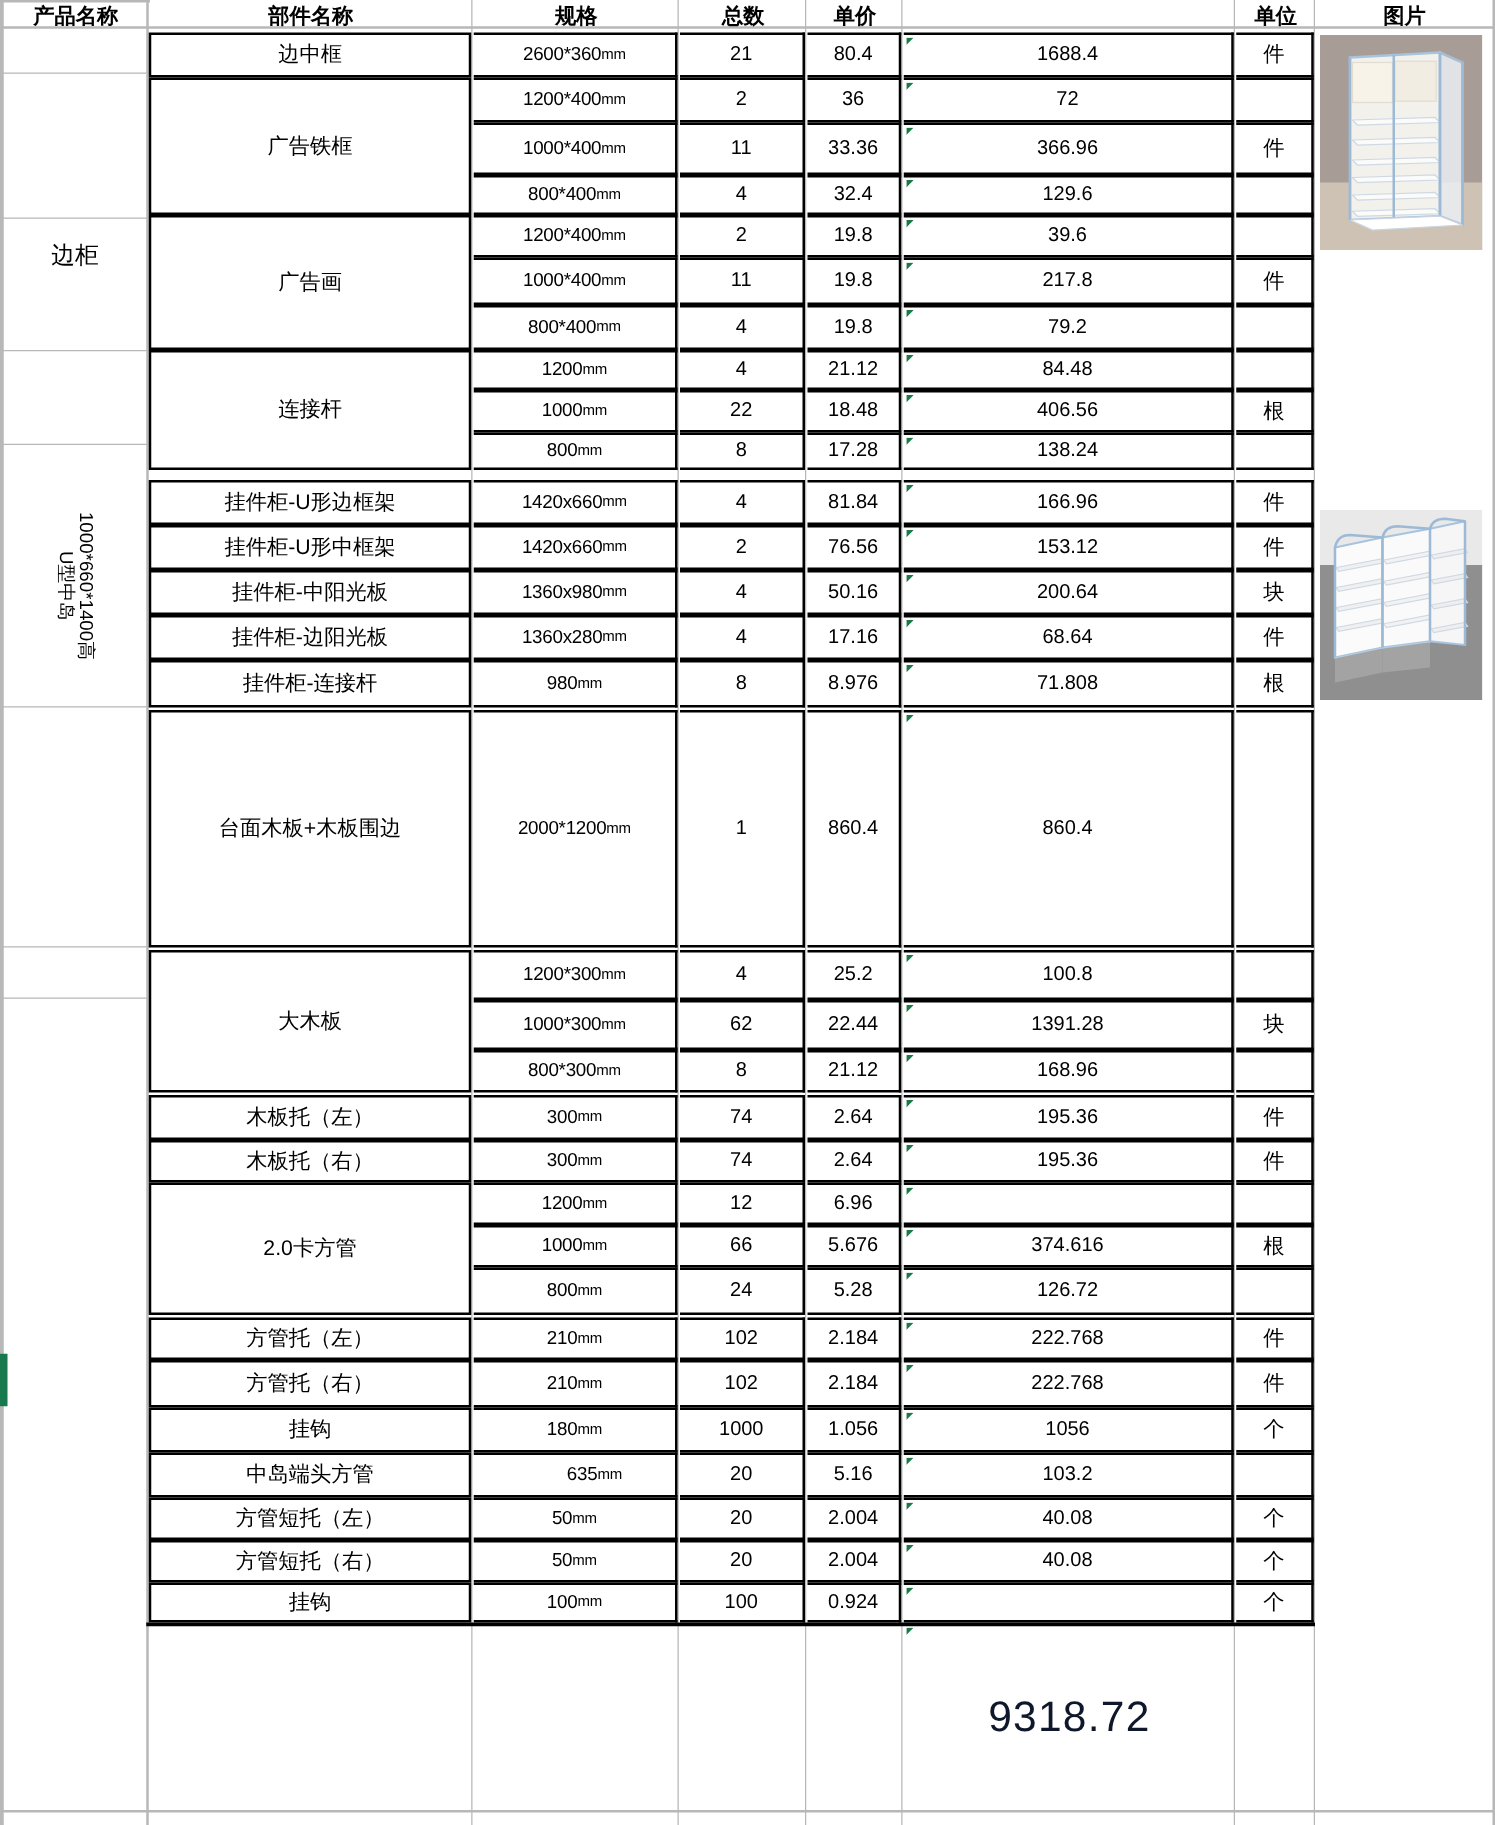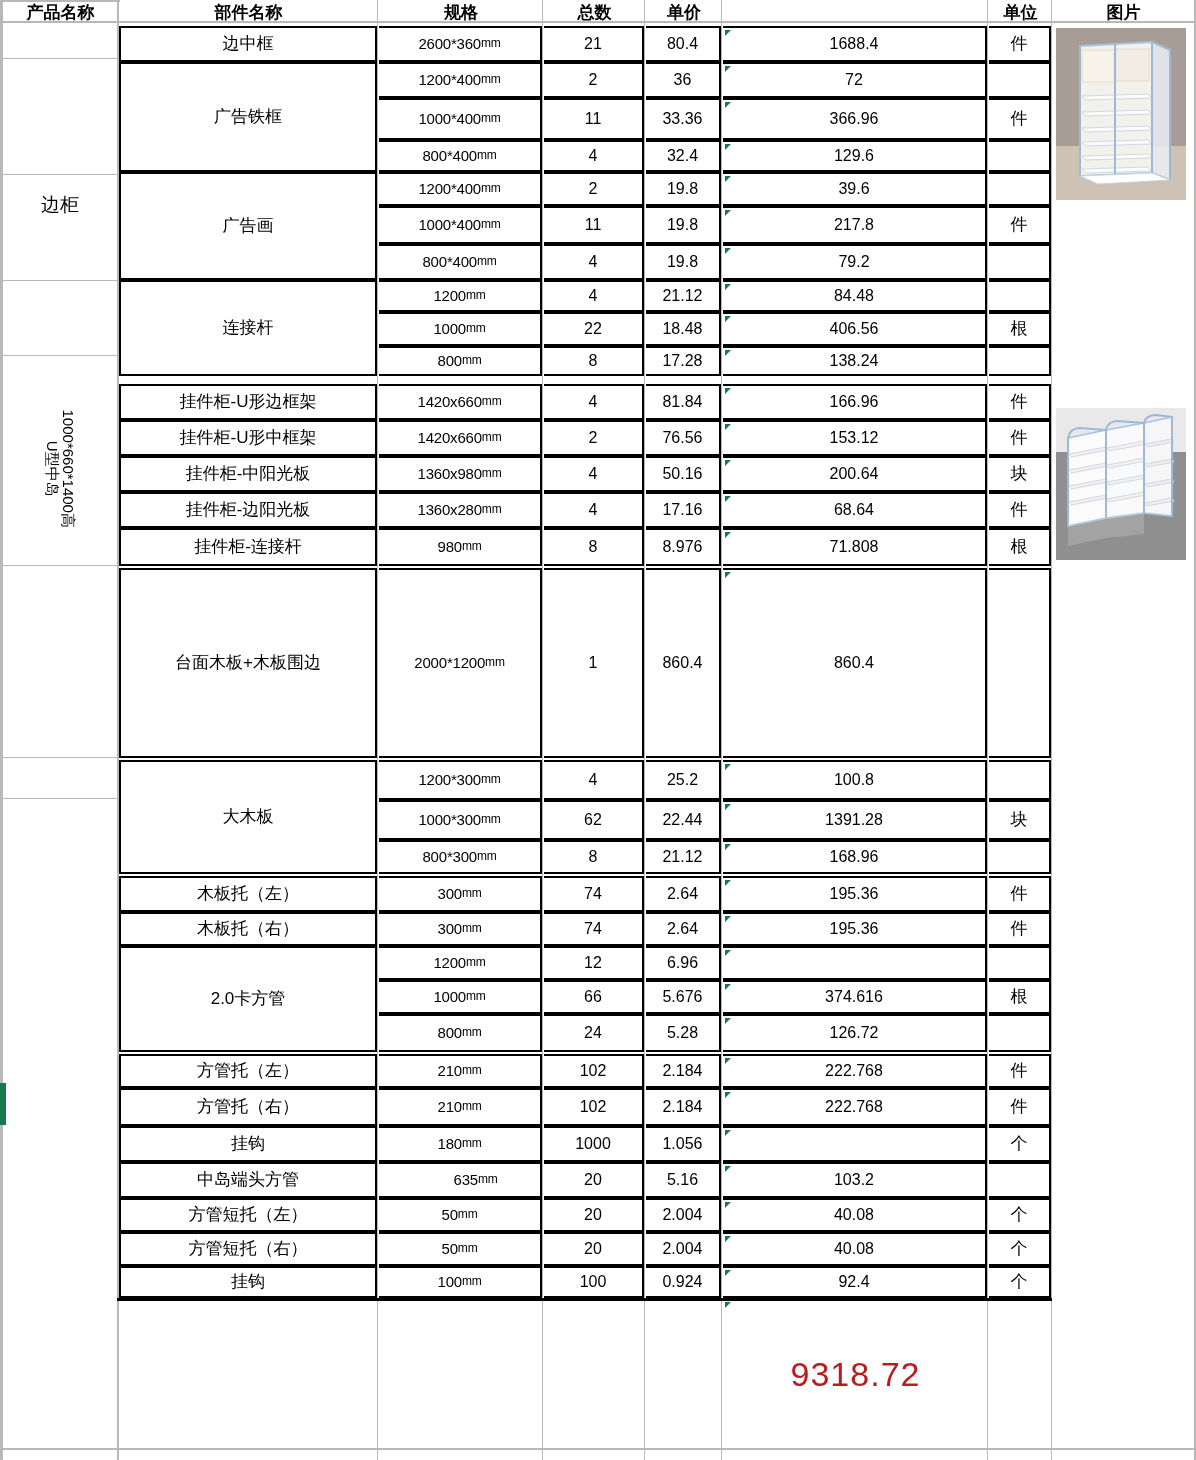--- a/index.html
+++ b/index.html
@@ -79,21 +79,21 @@
   .stacked { display:flex; flex-direction: column; align-items:center; justify-content:center; line-height:1.25; }
 
   
   .img-cell { position: absolute; overflow: hidden; }
 
   .grand-total {
     position: absolute;
     display: flex; align-items: center; justify-content: center;
     font-size: 34px;
     letter-spacing: 1px;
-    color: #b91c1c;
+    color: #0f172a;
   }
   .left-green {
     position: absolute;
     background: #18794e;
     width: 6px;
   }
   .col-strip {
     position:absolute; background:#b8b8b8;
   }
 </style>
@@ -442,20 +442,21 @@
         <div class="gmark"></div>
         <div class="txt">222.768</div>
       </div>
       <div class="cell unit" style="left: 989px; top: 1088px; width: 62px; height: 38px; border-top: 2px solid rgb(0, 0, 0); border-bottom: 2px solid rgb(0, 0, 0); border-right: 2px solid rgb(0, 0, 0);">件</div>
       <div class="cell part" style="left: 119px; top: 1126px; width: 258px; height: 36px; border-width: 2px; border-style: solid; border-color: rgb(0, 0, 0);">挂钩</div>
       <div class="cell spec" style="left: 379px; top: 1126px; width: 163px; height: 36px; border-top: 2px solid rgb(0, 0, 0); border-bottom: 2px solid rgb(0, 0, 0); border-right: 2px solid rgb(0, 0, 0);">180<span class="u">mm</span></div>
       <div class="cell num" style="left: 544px; top: 1126px; width: 100px; height: 36px; border-top: 2px solid rgb(0, 0, 0); border-bottom: 2px solid rgb(0, 0, 0); border-right: 2px solid rgb(0, 0, 0);">1000</div>
       <div class="cell num" style="left: 646px; top: 1126px; width: 75px; height: 36px; border-top: 2px solid rgb(0, 0, 0); border-bottom: 2px solid rgb(0, 0, 0); border-right: 2px solid rgb(0, 0, 0);">1.056</div>
       <div class="total-cell" style="left: 723px; top: 1126px; width: 264px; height: 36px; border-top: 2px solid rgb(0, 0, 0); border-bottom: 2px solid rgb(0, 0, 0); border-right: 2px solid rgb(0, 0, 0);">
         <div class="gmark"></div>
+        <div class="txt">1056</div>
       </div>
       <div class="cell unit" style="left: 989px; top: 1126px; width: 62px; height: 36px; border-top: 2px solid rgb(0, 0, 0); border-bottom: 2px solid rgb(0, 0, 0); border-right: 2px solid rgb(0, 0, 0);">个</div>
       <div class="cell part" style="left: 119px; top: 1162px; width: 258px; height: 36px; border-width: 2px; border-style: solid; border-color: rgb(0, 0, 0);">中岛端头方管</div>
       <div class="cell spec" style="left: 379px; top: 1162px; width: 163px; height: 36px; border-top: 2px solid rgb(0, 0, 0); border-bottom: 2px solid rgb(0, 0, 0); border-right: 2px solid rgb(0, 0, 0); padding-left: 32px;">635<span class="u">mm</span></div>
       <div class="cell num" style="left: 544px; top: 1162px; width: 100px; height: 36px; border-top: 2px solid rgb(0, 0, 0); border-bottom: 2px solid rgb(0, 0, 0); border-right: 2px solid rgb(0, 0, 0);">20</div>
       <div class="cell num" style="left: 646px; top: 1162px; width: 75px; height: 36px; border-top: 2px solid rgb(0, 0, 0); border-bottom: 2px solid rgb(0, 0, 0); border-right: 2px solid rgb(0, 0, 0);">5.16</div>
       <div class="total-cell" style="left: 723px; top: 1162px; width: 264px; height: 36px; border-top: 2px solid rgb(0, 0, 0); border-bottom: 2px solid rgb(0, 0, 0); border-right: 2px solid rgb(0, 0, 0);">
         <div class="gmark"></div>
         <div class="txt">103.2</div>
       </div>
@@ -477,21 +478,20 @@
         <div class="gmark"></div>
         <div class="txt">40.08</div>
       </div>
       <div class="cell unit" style="left: 989px; top: 1232px; width: 62px; height: 34px; border-top: 2px solid rgb(0, 0, 0); border-bottom: 2px solid rgb(0, 0, 0); border-right: 2px solid rgb(0, 0, 0);">个</div>
       <div class="cell part" style="left: 119px; top: 1266px; width: 258px; height: 32px; border-width: 2px; border-style: solid; border-color: rgb(0, 0, 0);">挂钩</div>
       <div class="cell spec" style="left: 379px; top: 1266px; width: 163px; height: 32px; border-top: 2px solid rgb(0, 0, 0); border-bottom: 2px solid rgb(0, 0, 0); border-right: 2px solid rgb(0, 0, 0);">100<span class="u">mm</span></div>
       <div class="cell num" style="left: 544px; top: 1266px; width: 100px; height: 32px; border-top: 2px solid rgb(0, 0, 0); border-bottom: 2px solid rgb(0, 0, 0); border-right: 2px solid rgb(0, 0, 0);">100</div>
       <div class="cell num" style="left: 646px; top: 1266px; width: 75px; height: 32px; border-top: 2px solid rgb(0, 0, 0); border-bottom: 2px solid rgb(0, 0, 0); border-right: 2px solid rgb(0, 0, 0);">0.924</div>
       <div class="total-cell" style="left: 723px; top: 1266px; width: 264px; height: 32px; border-top: 2px solid rgb(0, 0, 0); border-bottom: 2px solid rgb(0, 0, 0); border-right: 2px solid rgb(0, 0, 0);">
         <div class="gmark"></div>
-        <div class="txt">92.4</div>
       </div>
       <div class="cell unit" style="left: 989px; top: 1266px; width: 62px; height: 32px; border-top: 2px solid rgb(0, 0, 0); border-bottom: 2px solid rgb(0, 0, 0); border-right: 2px solid rgb(0, 0, 0);">个</div>
     </div>
 
   <div id="merged-layer">
       <div class="cell part" style="left: 119px; top: 62px; width: 258px; height: 110px; border: 2px solid rgb(0, 0, 0);">广告铁框</div>
       <div class="cell part" style="left: 119px; top: 172px; width: 258px; height: 108px; border: 2px solid rgb(0, 0, 0);">广告画</div>
       <div class="cell part" style="left: 119px; top: 280px; width: 258px; height: 96px; border: 2px solid rgb(0, 0, 0);">连接杆</div>
       <div class="cell part" style="left: 119px; top: 760px; width: 258px; height: 114px; border: 2px solid rgb(0, 0, 0);">大木板</div>
       <div class="cell part" style="left: 119px; top: 946px; width: 258px; height: 106px; border: 2px solid rgb(0, 0, 0);">2.0卡方管</div>

